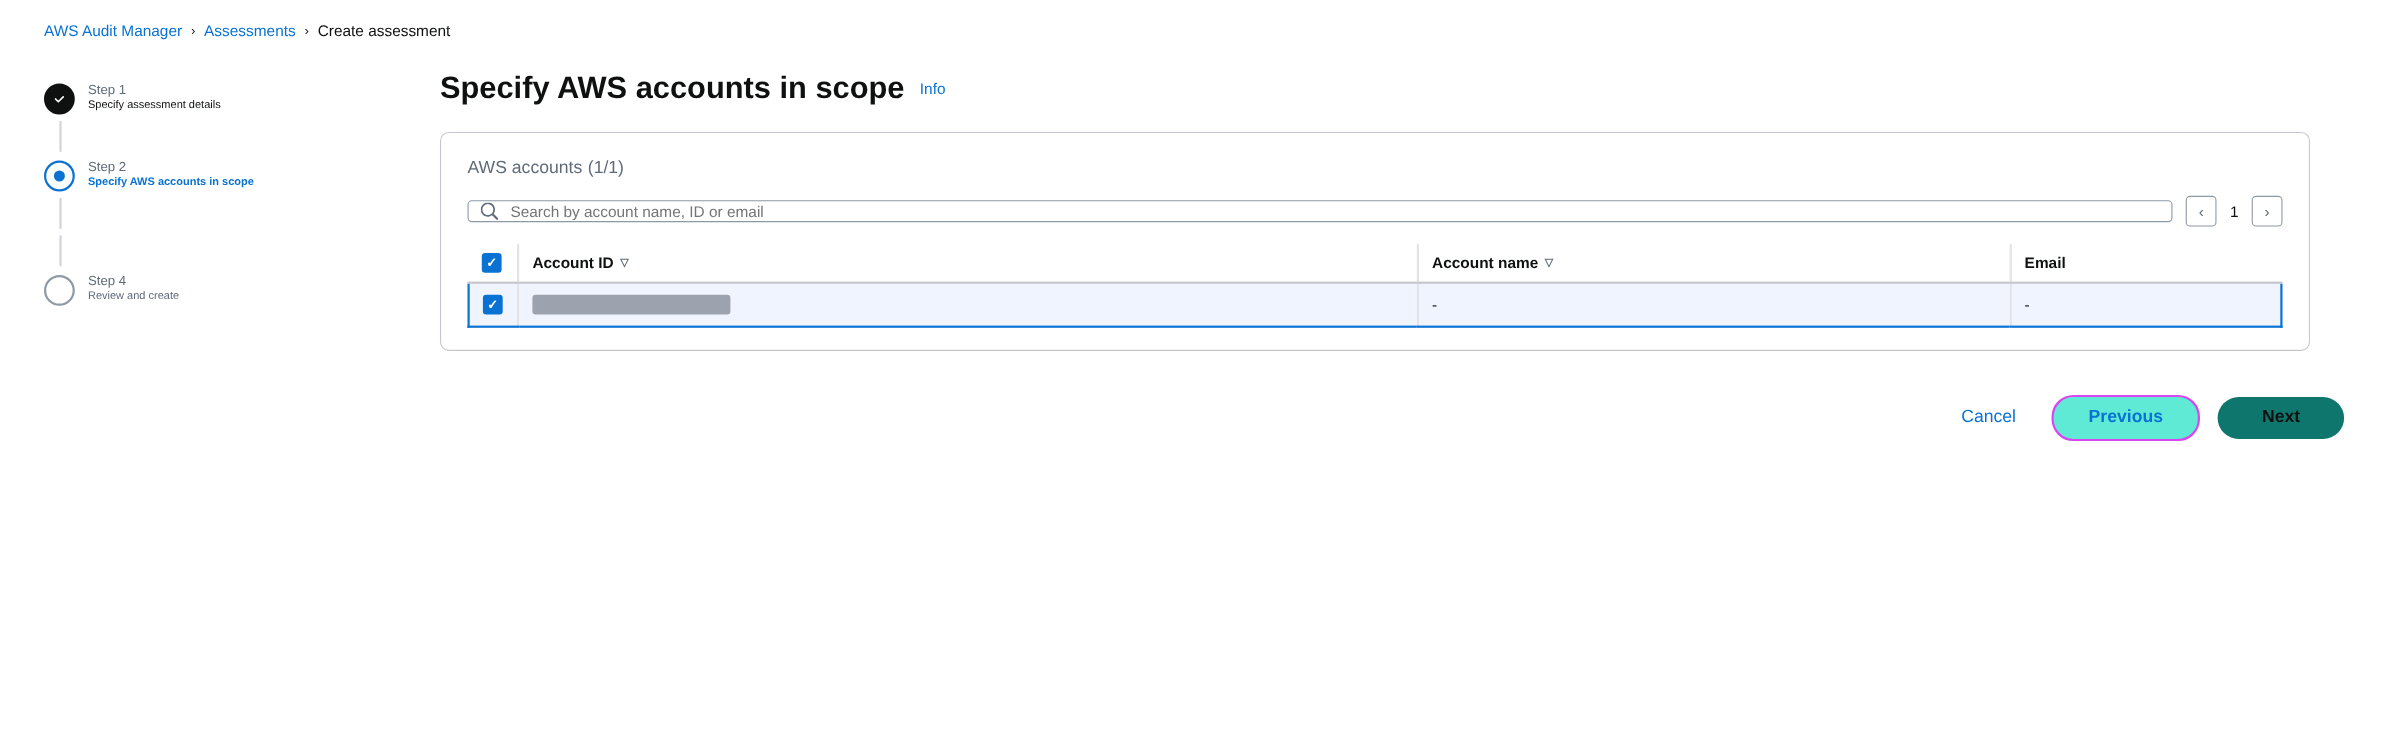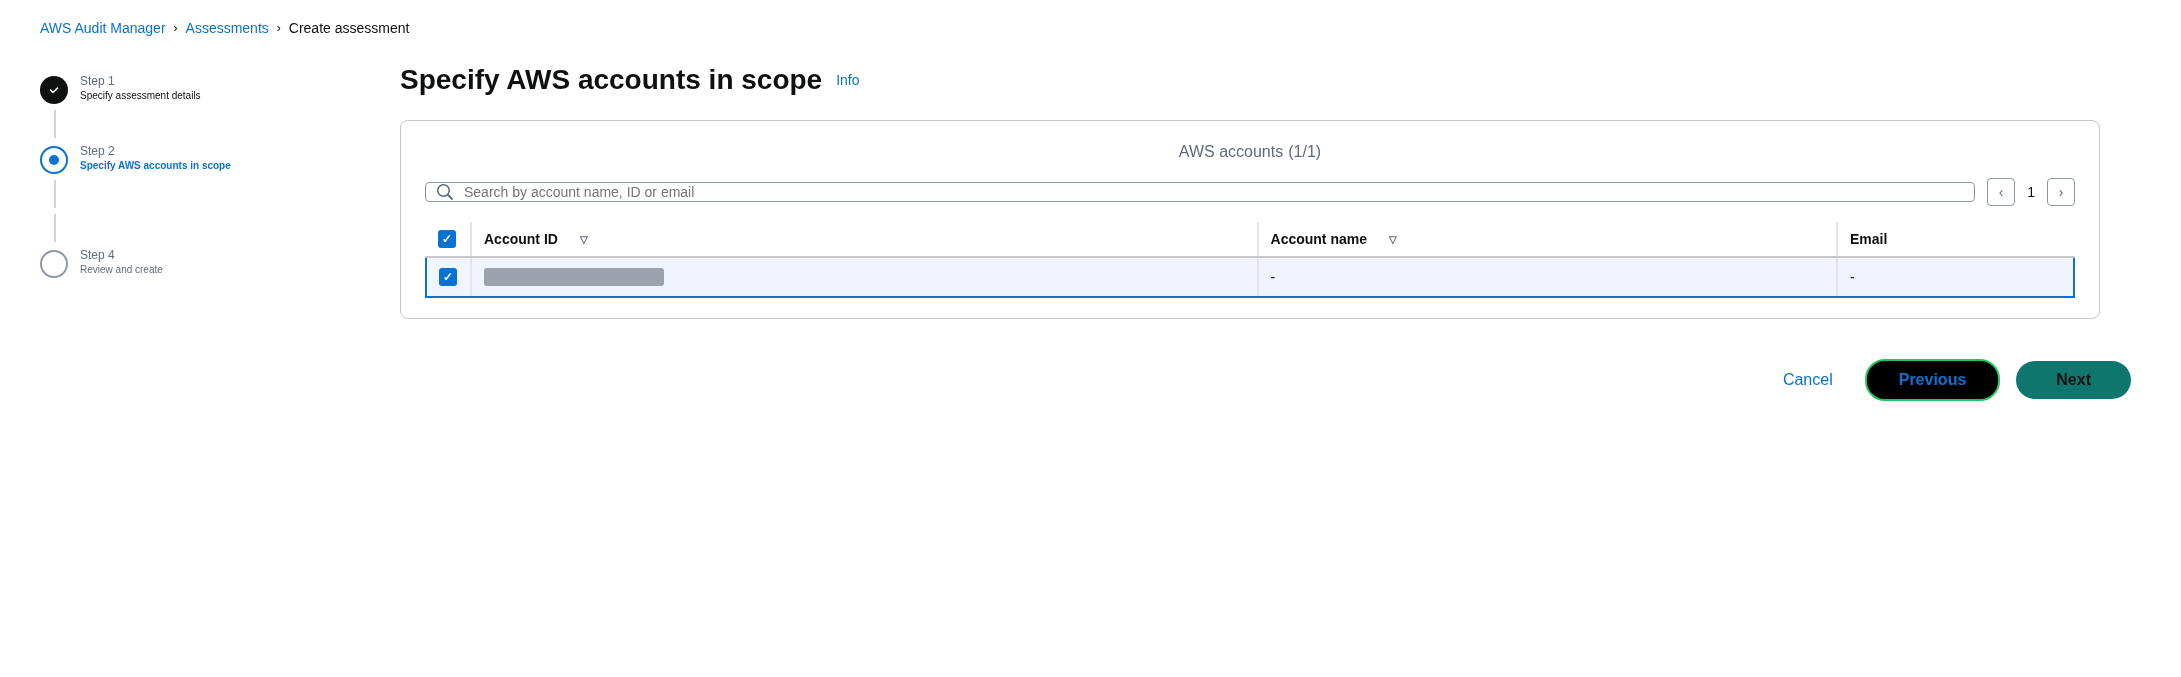--- a/index.html
+++ b/index.html
@@ -163,21 +163,20 @@
       padding: 20px 24px;
       background: #fff;
       max-width: 1700px;
     }
 
     .card-title {
       font-size: 18px;
       font-weight: 700;
       color: #0f1111;
       margin-bottom: 16px;
-      text-align: center;
     }
 
     .card-title span {
       color: #5f6b7a;
       font-weight: 400;
       font-size: 16px;
     }
 
     
     .search-pagination-row {
@@ -265,21 +264,21 @@
       border: none;
     }
 
     .table-header-row th {
       vertical-align: middle;
     }
 
     .th-inner {
       display: flex;
       align-items: center;
-      gap: 22px;
+      gap: 6px;
       text-align: center;
     }
 
     .filter-icon {
       color: #5f6b7a;
       font-size: 10px;
     }
 
     .col-checkbox {
       width: 44px;
@@ -349,22 +348,22 @@
       background: none;
       border: none;
       color: #0972d3;
       font-size: 16px;
       cursor: pointer;
       padding: 8px 16px;
       text-decoration: none;
     }
 
     .btn-previous {
-      background: #000000;
-      border: 2px solid #22c55e;
+      background: #5eead4;
+      border: 2px solid #d946ef;
       border-radius: 20px;
       color: #0972d3;
       font-size: 16px;
       font-weight: 700;
       padding: 10px 32px;
       cursor: pointer;
     }
 
     .btn-next {
       background: #0f766e;

